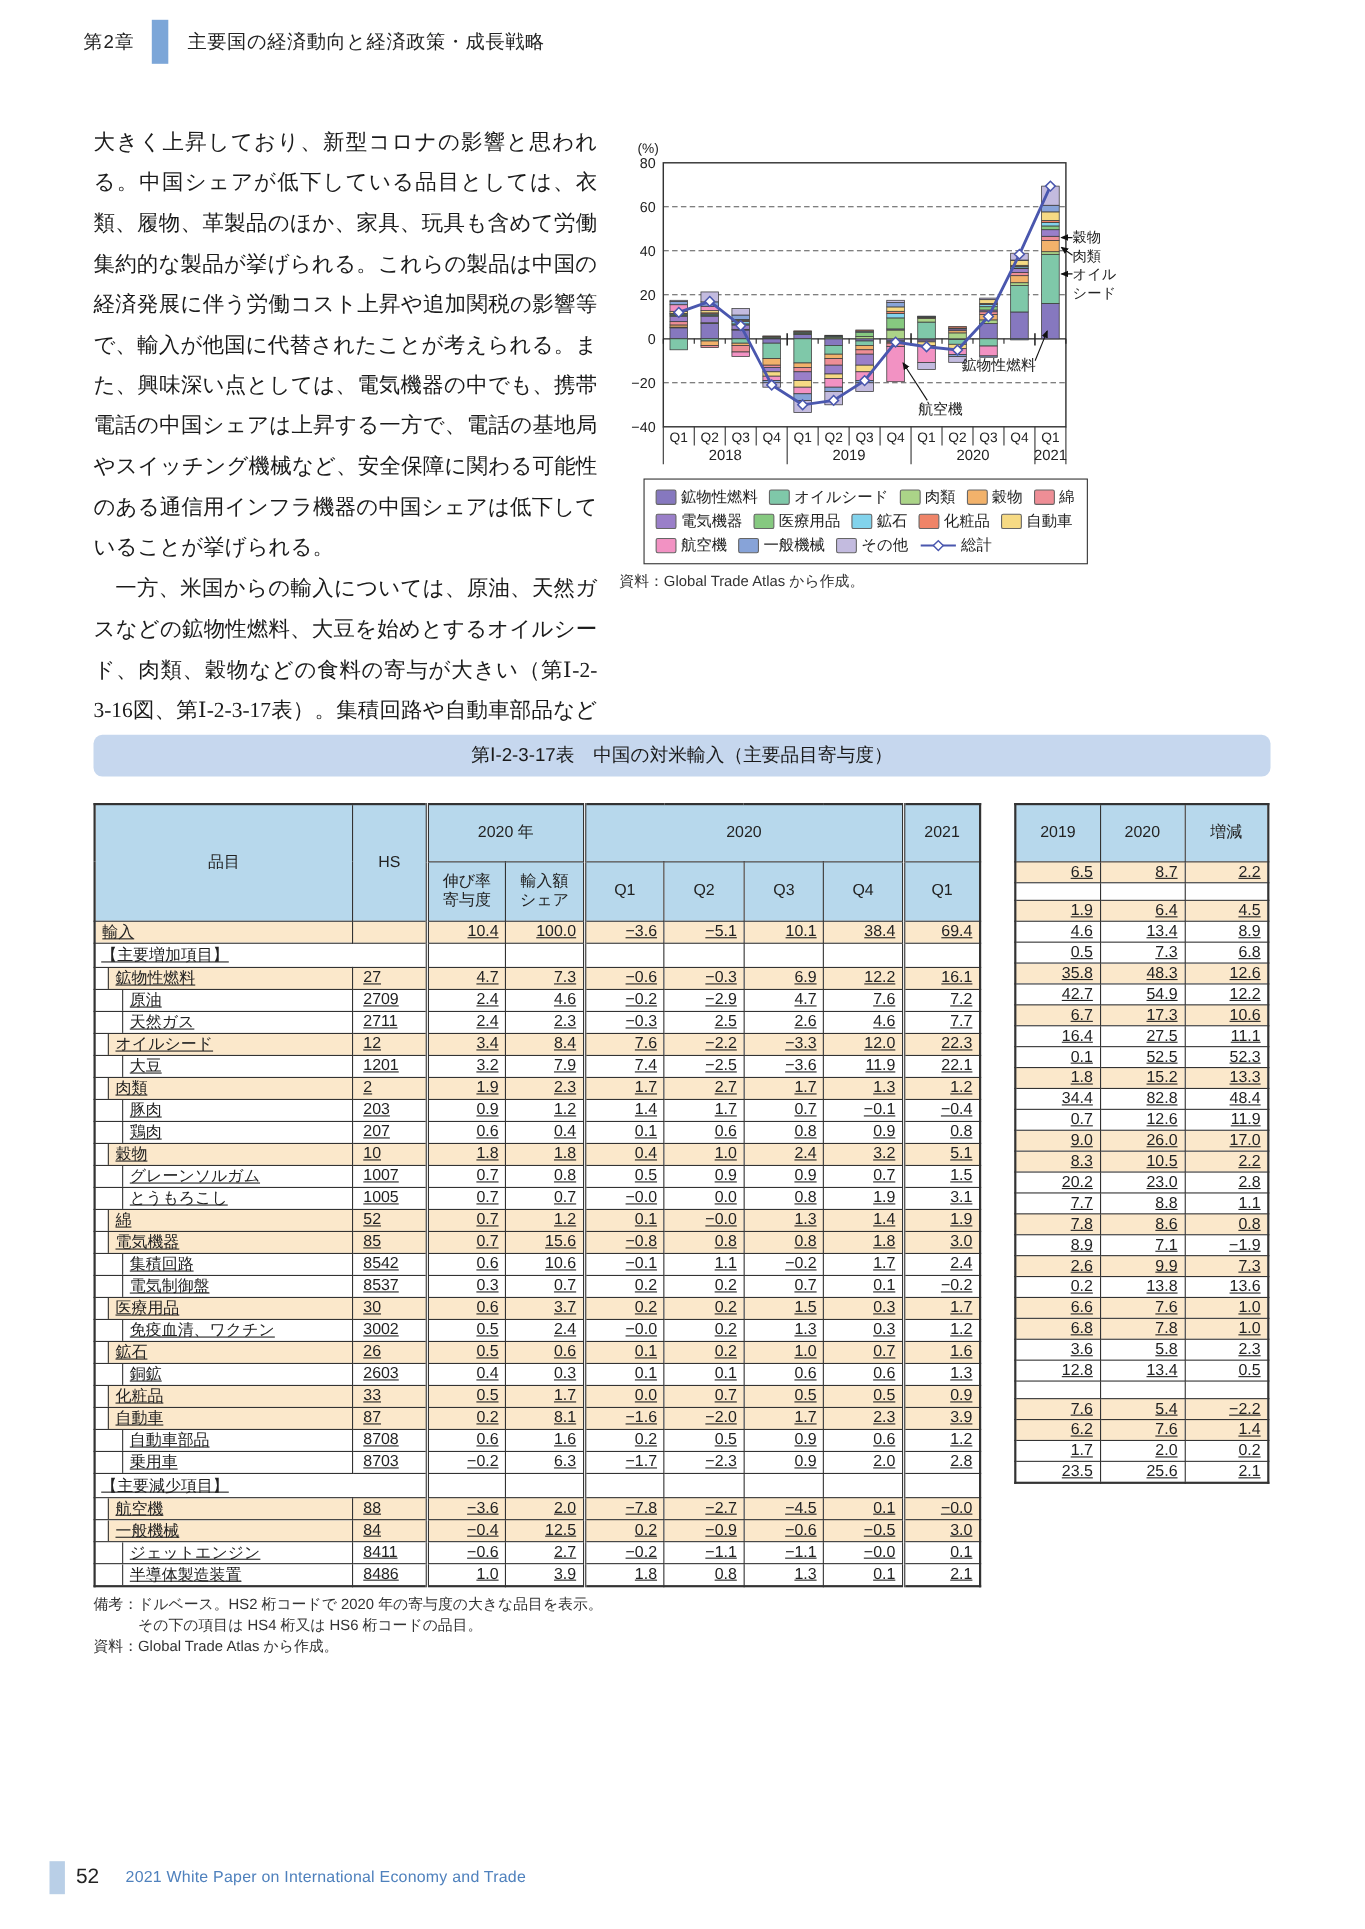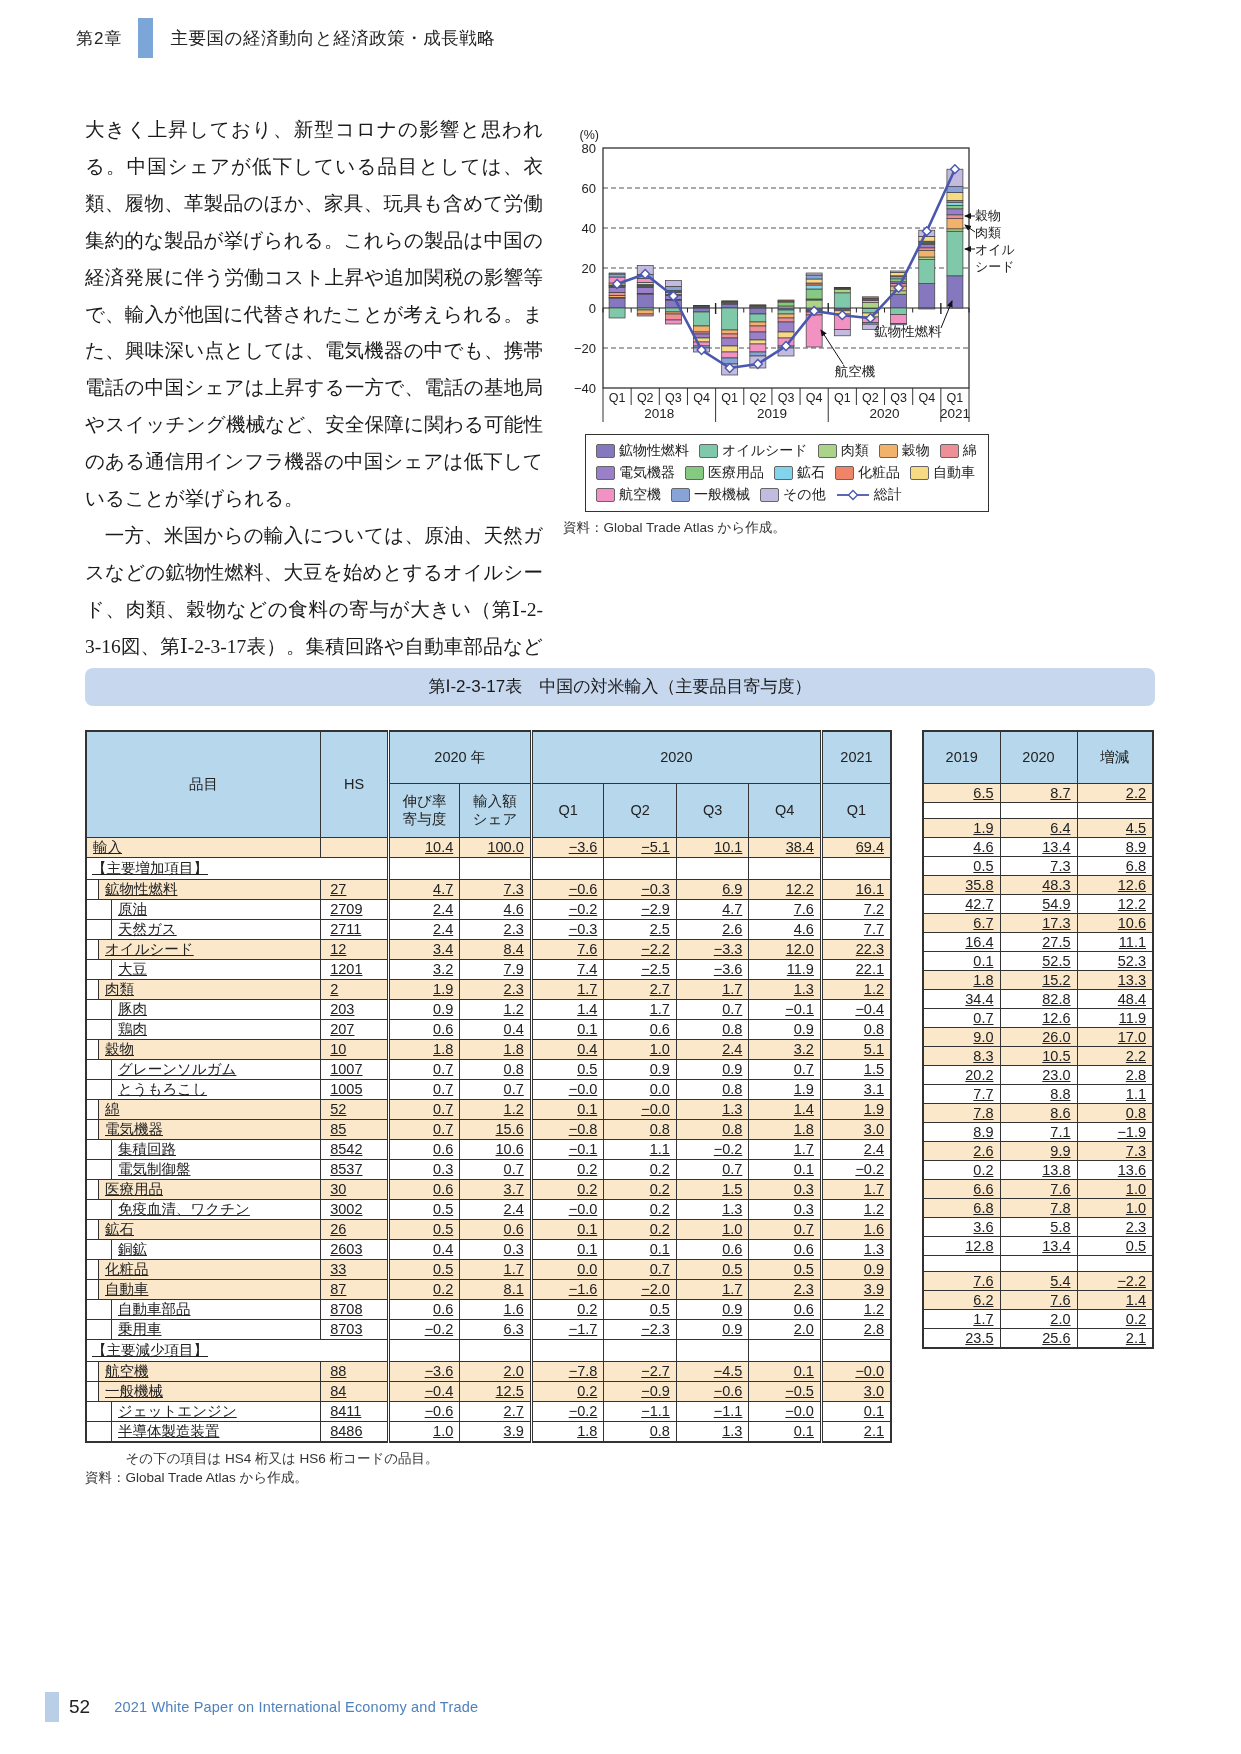--- a/index.html
+++ b/index.html
@@ -990,20 +990,21 @@
             </tr>
             <tr>
               <td class="num">23.5</td>
               <td class="num">25.6</td>
               <td class="num">2.1</td>
             </tr>
           </tbody>
       </table>
     </div>
     <div class="tbl-notes">
+      <div>備考：ドルベース。HS2 桁コードで 2020 年の寄与度の大きな品目を表示。</div>
       <div>　　　その下の項目は HS4 桁又は HS6 桁コードの品目。</div>
       <div>資料：Global Trade Atlas から作成。</div>
     </div>
   </div>
 
   <div class="footer">
     <span class="pn-band"></span>
     <span class="page-num">52</span>
     <span class="footer-title">2021 White Paper on International Economy and Trade</span>
   </div>

